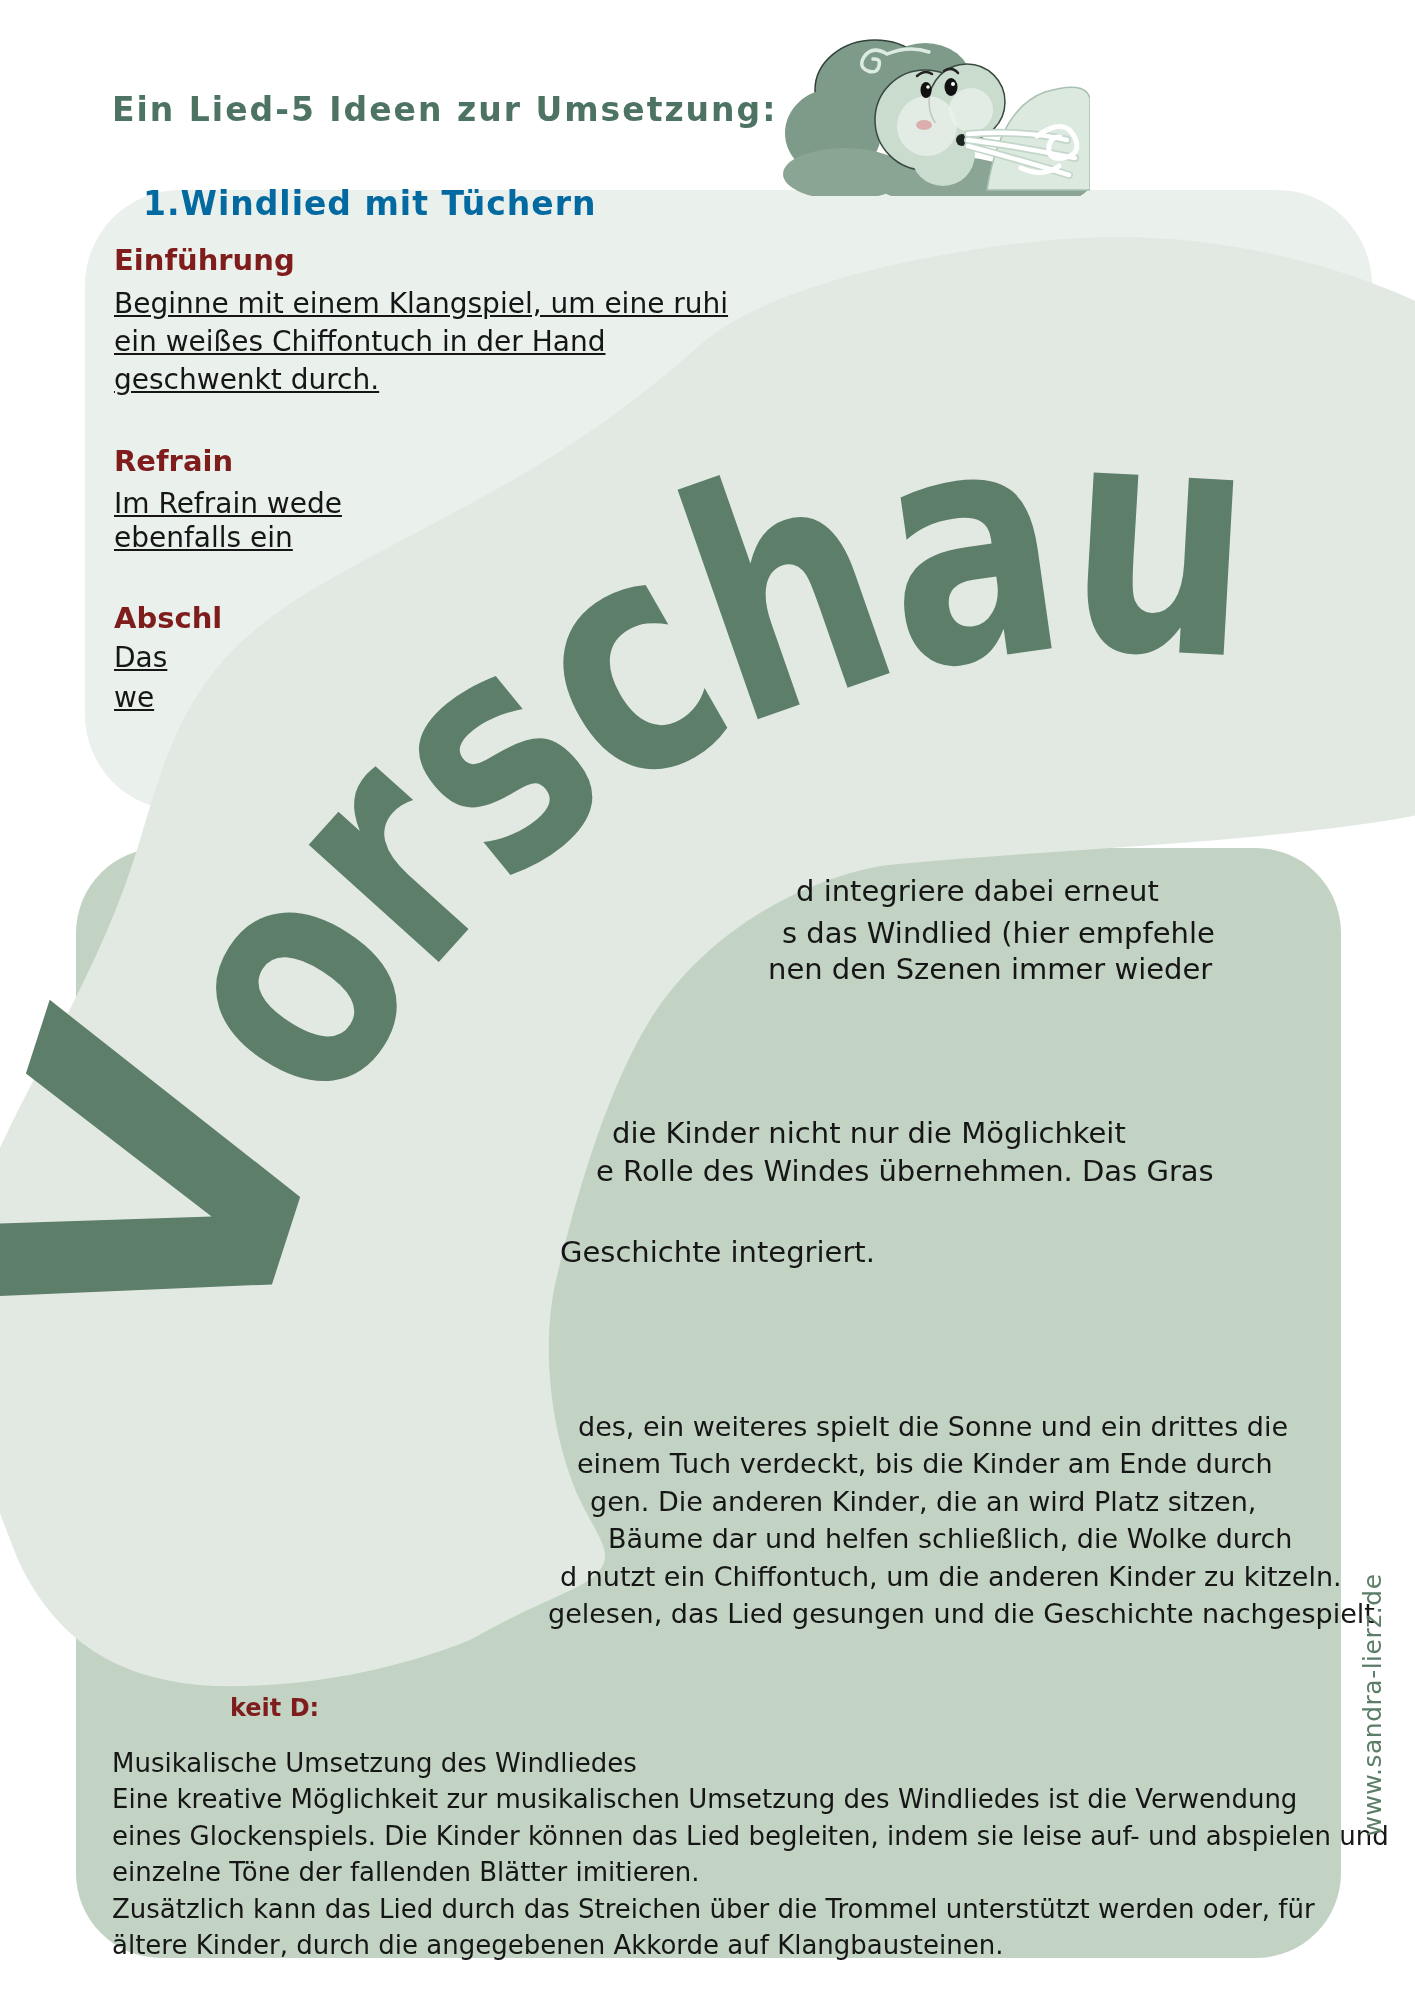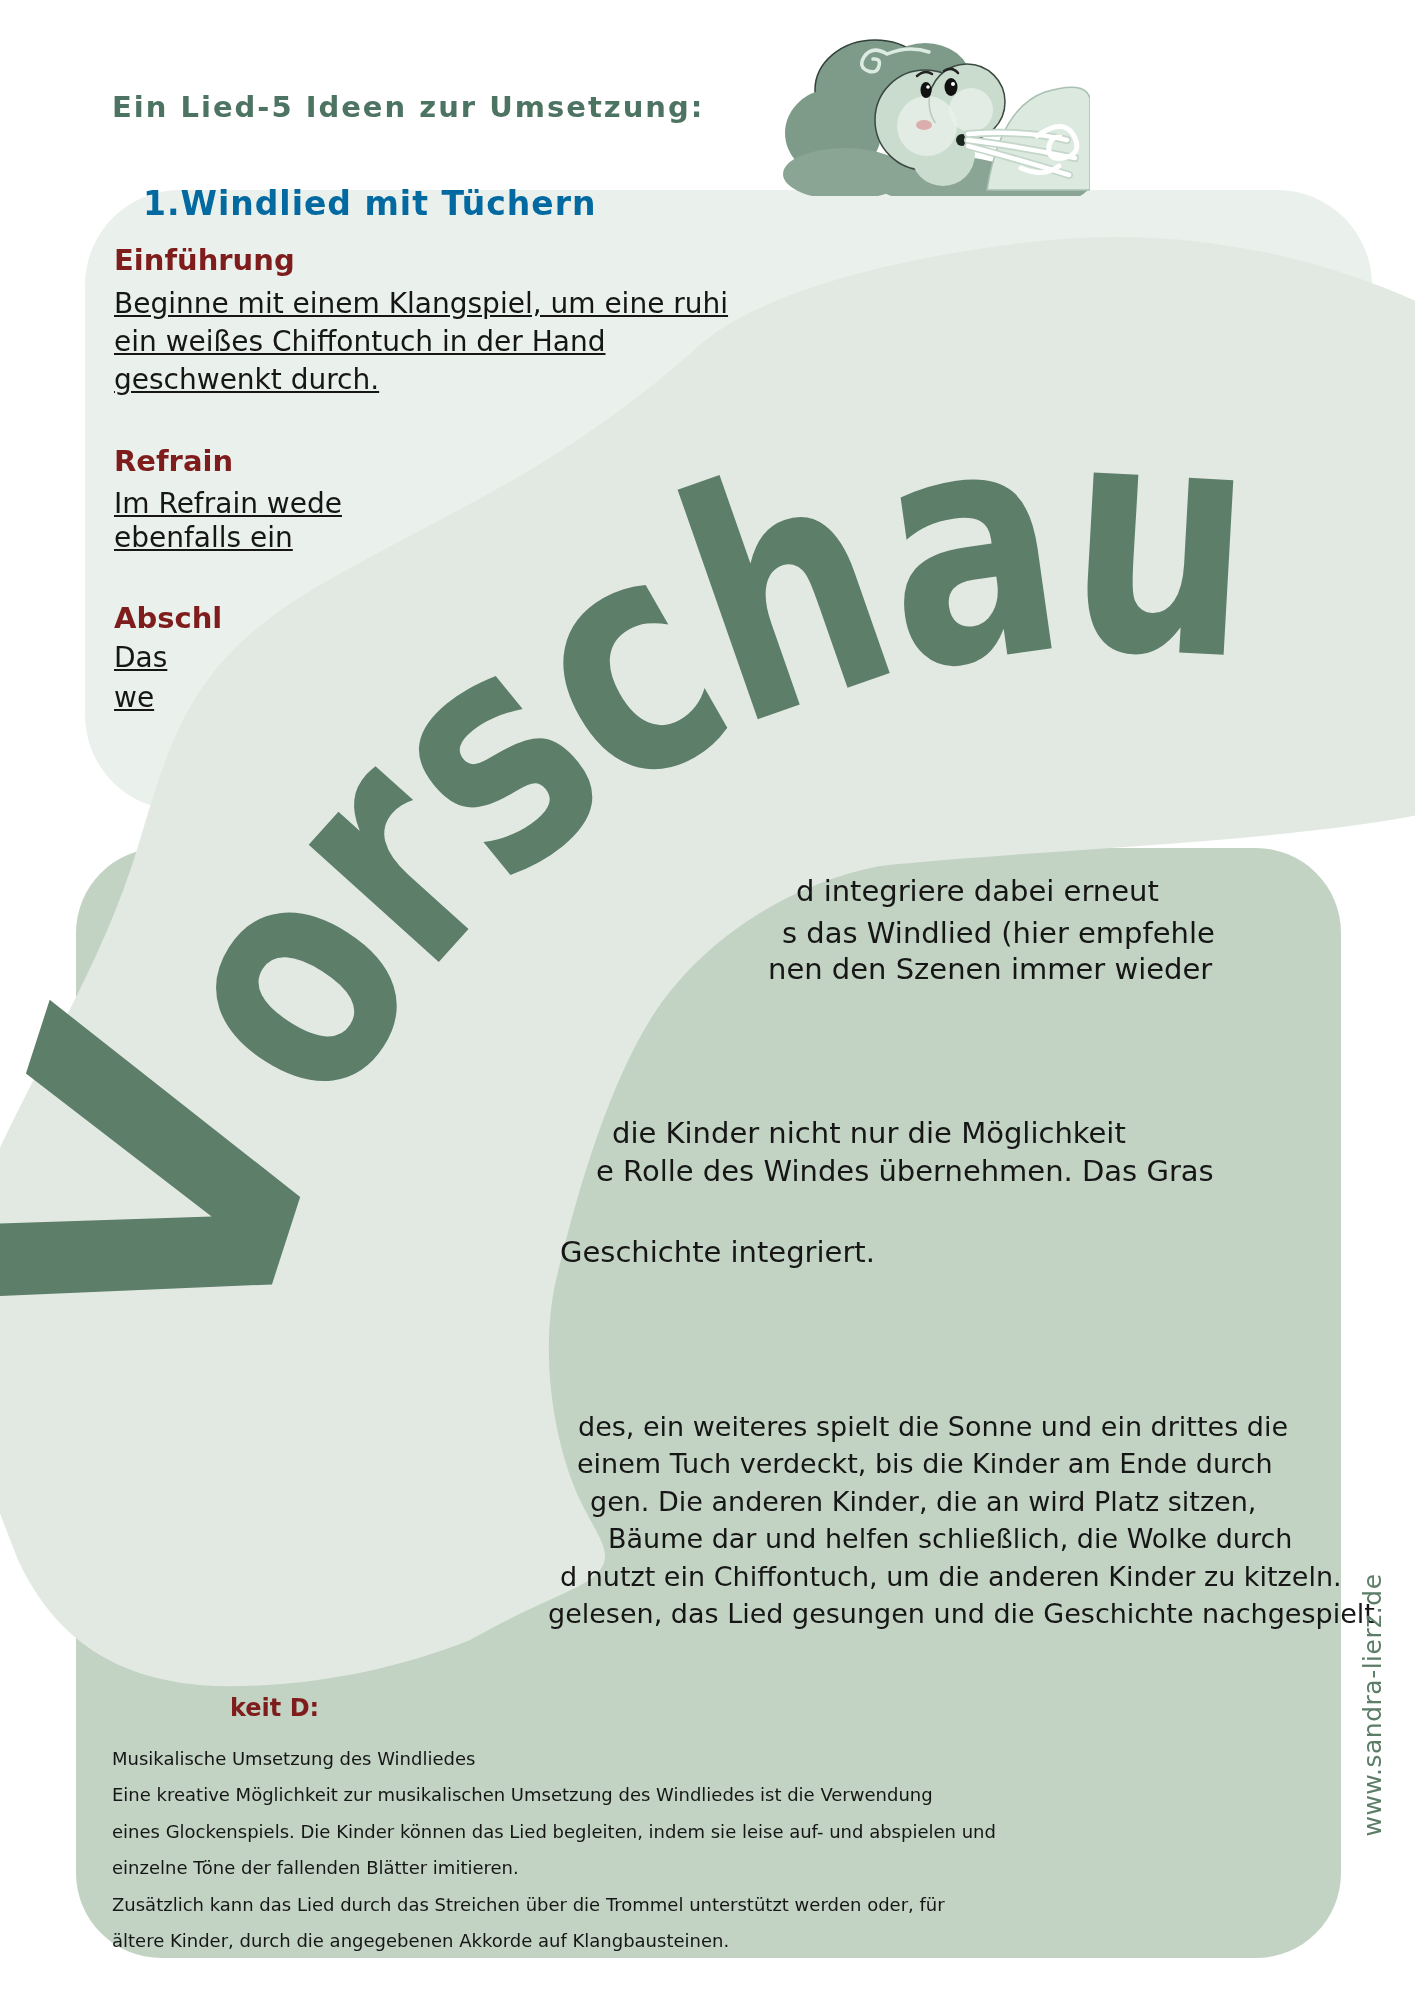--- a/index.html
+++ b/index.html
@@ -6,27 +6,27 @@
   body{width:1415px;height:2000px;position:relative;overflow:hidden;background:#ffffff;
        font-family:"DejaVu Sans",sans-serif;color:#161616;}
   .abs{position:absolute;white-space:nowrap;}
   
   .card-light{position:absolute;left:85px;top:190px;width:1287px;height:620px;
               background:#eaf0ec;border-radius:95px;}
   .card-sage{position:absolute;left:76px;top:848px;width:1265px;height:1110px;
              background:#c2d3c3;border-radius:85px;}
   svg.layer{position:absolute;left:0;top:0;}
   
-  .doc-title{left:112px;top:90px;font-size:29px;font-weight:bold;color:#4d7363;letter-spacing:2px;}
+  .doc-title{left:112px;top:90px;font-size:33px;font-weight:bold;color:#4d7363;letter-spacing:2px;}
   .h-sage{left:143px;top:184px;font-size:33px;font-weight:bold;color:#0369a1;letter-spacing:1px;}
   .h-black{font-size:29px;font-weight:bold;color:#7f1d1d;}
   .body-line{font-size:28px;text-decoration:underline;}
   .frag-mid{font-size:29px;}
   .frag-small{font-size:27px;}
-  .d-line{font-size:18px;}
+  .d-line{font-size:26px;}
   .website{left:1372px;top:1705px;transform:translate(-50%,-50%) rotate(-90deg);
            font-size:25px;color:#5c7d67;letter-spacing:0.5px;}
   .wm-text{font-family:"DejaVu Sans",sans-serif;font-weight:bold;fill:#5d7e68;letter-spacing:-10px;}
 </style>
 </head>
 <body>
 
 <div>
 
   <div class="card-light"></div>

